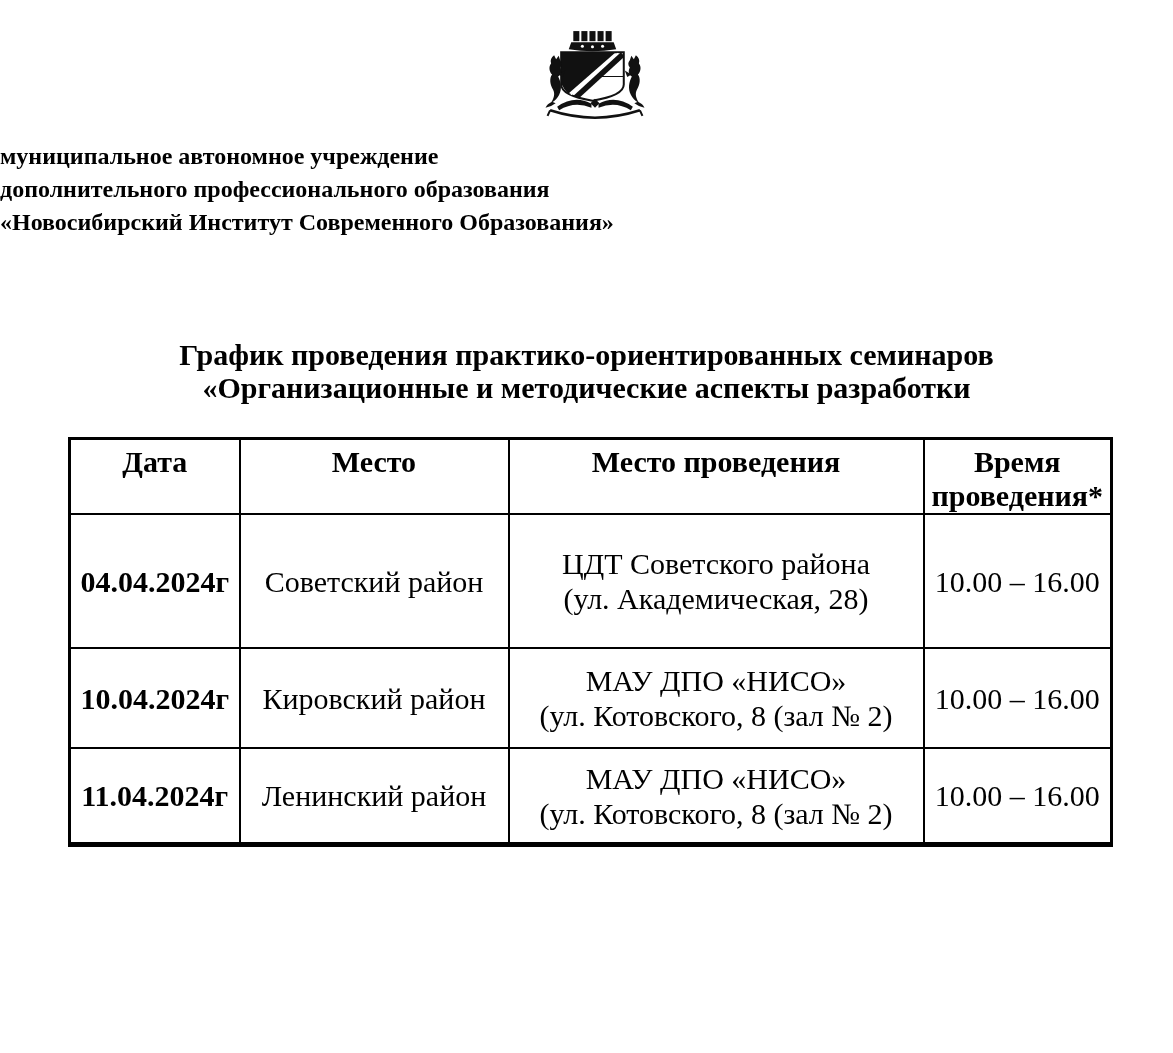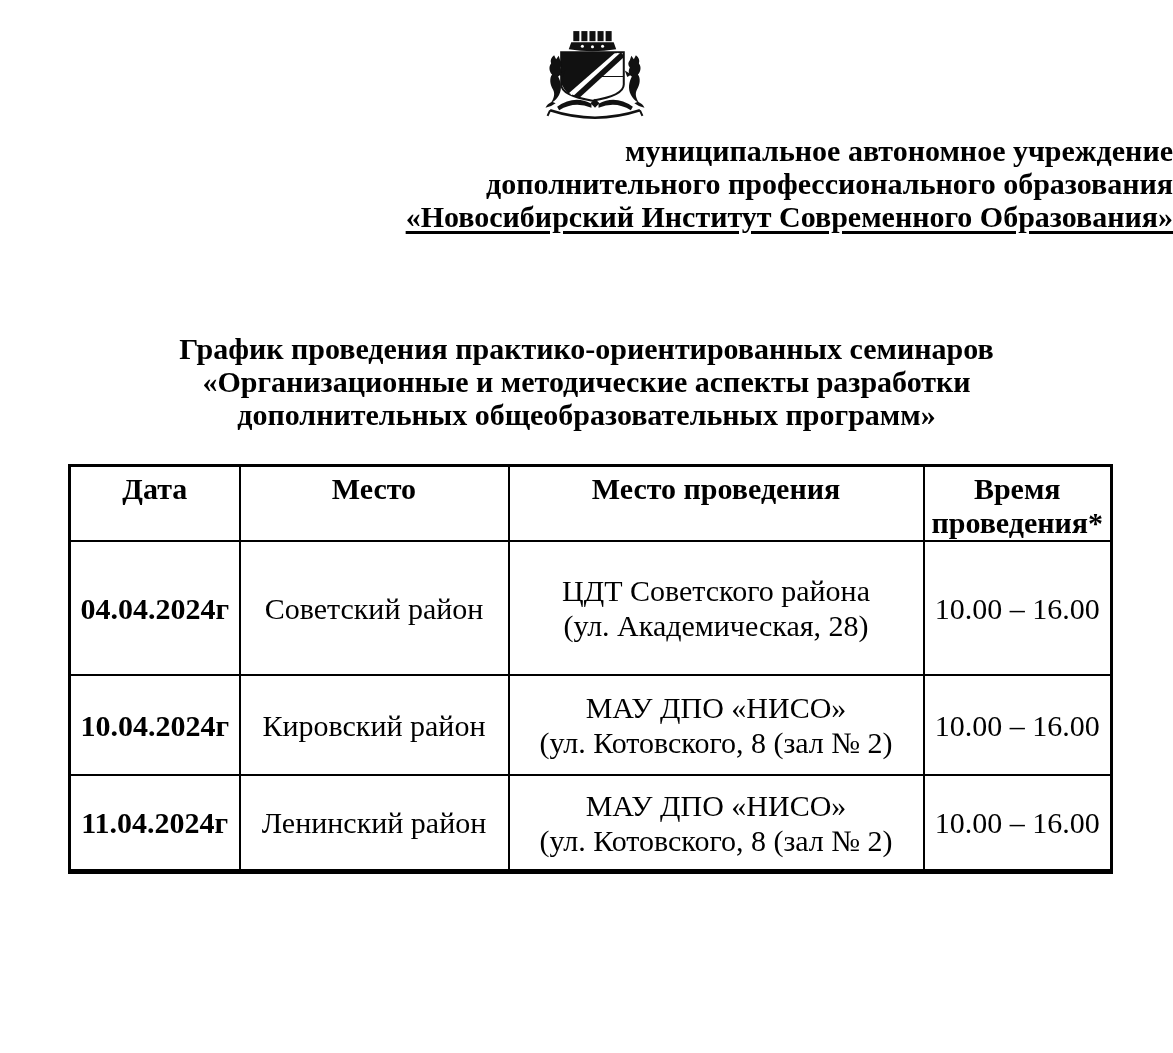--- a/index.html
+++ b/index.html
@@ -19,31 +19,29 @@
   .logo-wrap {
     padding-top: 28px;
     text-align: center;
   }
   .logo-wrap svg {
     display: inline-block;
     position: relative;
     left: 8px;
   }
   .org-block {
-    margin-top: 6px;
-    text-align: right;
+    margin-top: 12px;
+    text-align: left;
     font-weight: bold;
-    font-size: 30px;
+    font-size: 24px;
     line-height: 33px;
   }
   .org-line.underlined {
-    text-decoration: underline;
     text-decoration-thickness: 3px;
     text-underline-offset: 4px;
-    padding-left: 28px;
   }
   .doc-title {
     margin-top: 99px;
     text-align: center;
     font-weight: bold;
     font-size: 30px;
     line-height: 33px;
   }
   table.schedule {
     margin: 33px 0 0 68px;
@@ -133,21 +131,20 @@
 
   <div class="org-block">
     <div class="org-line">муниципальное автономное учреждение</div>
     <div class="org-line">дополнительного профессионального образования</div>
     <div class="org-line underlined">«Новосибирский Институт Современного Образования»</div>
   </div>
 
   <div class="doc-title">
     <div>График проведения практико-ориентированных семинаров</div>
     <div>«Организационные и методические аспекты разработки</div>
-    <div>дополнительных общеобразовательных программ»</div>
   </div>
 
   <table class="schedule">
     <colgroup>
       <col style="width:170px">
       <col style="width:269px">
       <col style="width:415px">
       <col style="width:188px">
     </colgroup>
     <thead>

